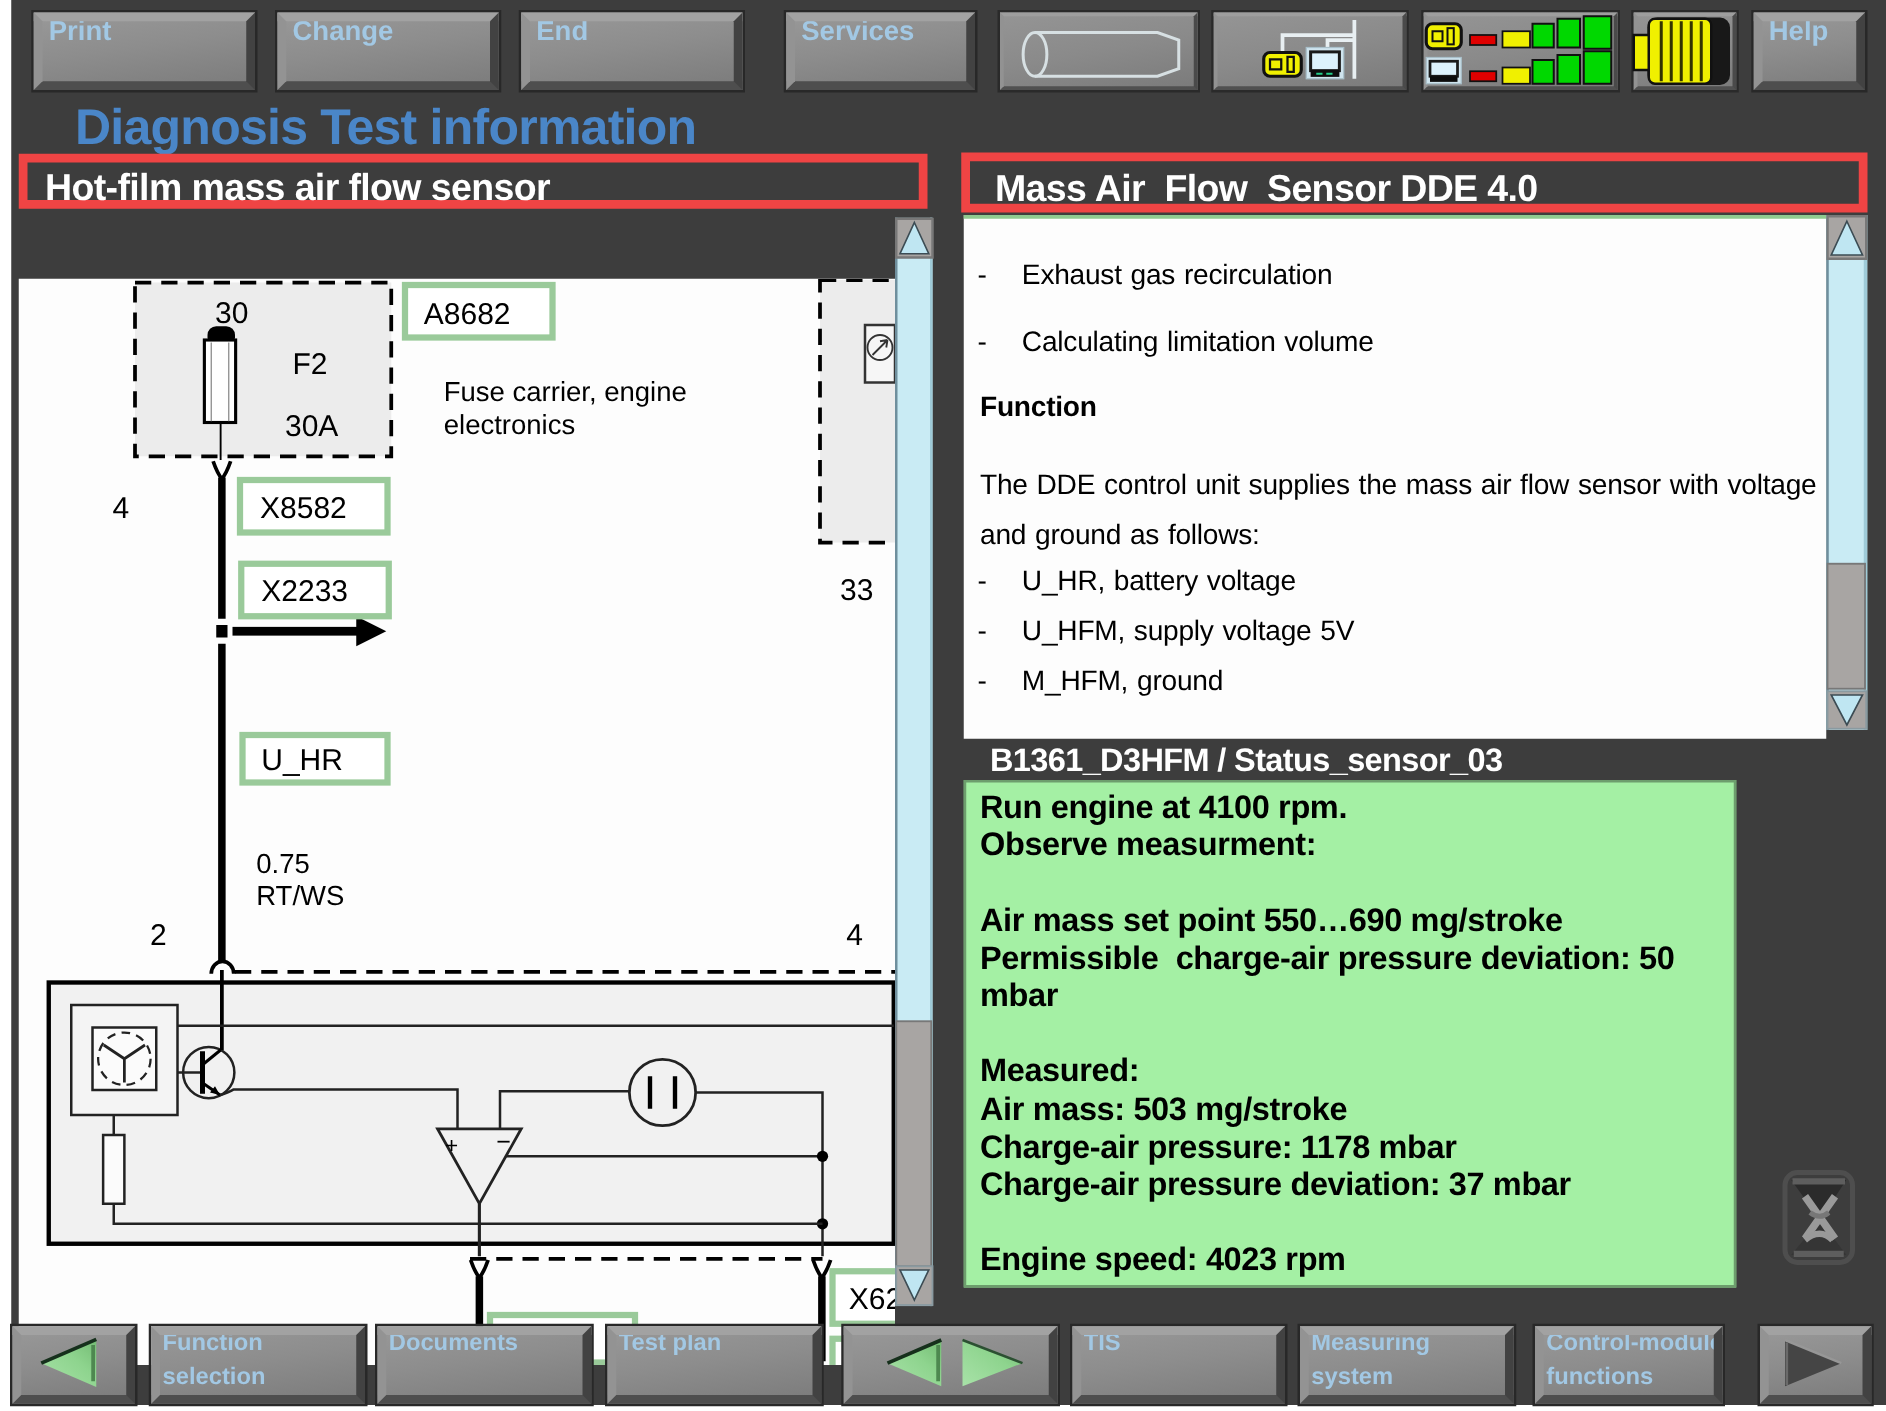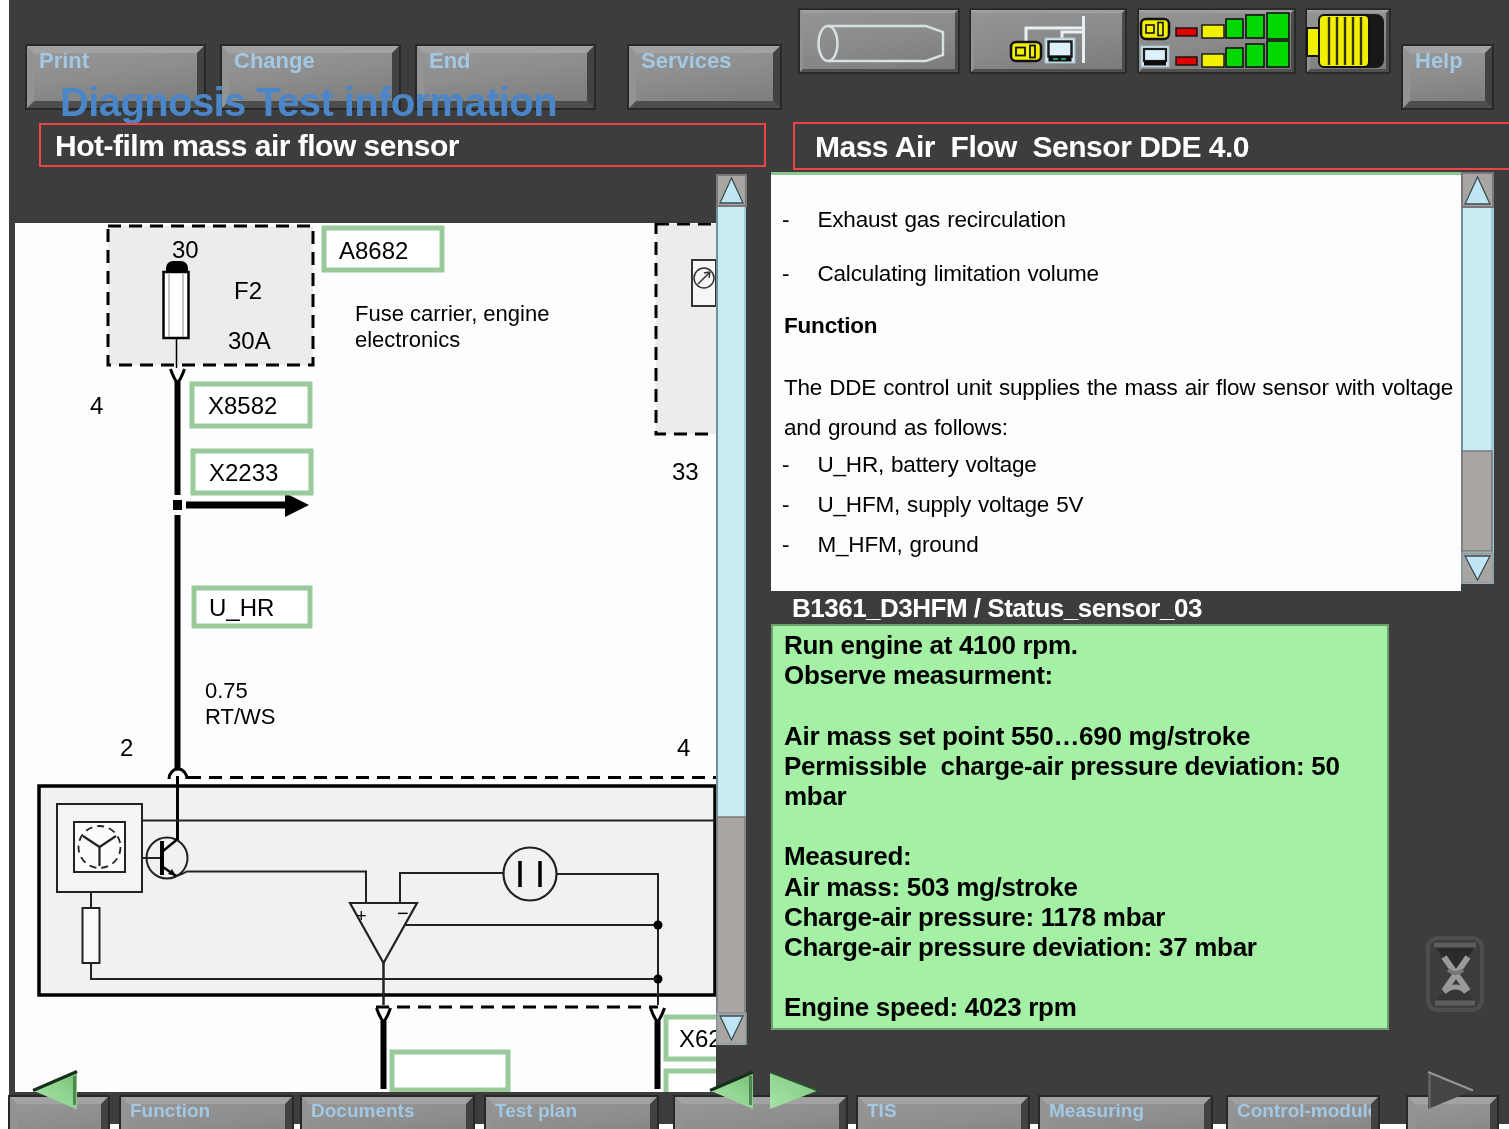--- a/index.html
+++ b/index.html
@@ -3,34 +3,34 @@
 <meta charset="utf-8">
 <style>
   html,body{margin:0;padding:0;}
   body{width:1509px;height:1129px;position:relative;background:#ffffff;
        font-family:"Liberation Sans", sans-serif;overflow:hidden;}
   .dark{position:absolute;left:9px;top:0;width:1500px;height:1124px;background:#3d3d3d;}
   .btn{position:absolute;box-sizing:border-box;height:62px;
        background:linear-gradient(172deg,#999999 0%,#8d8d8d 45%,#7a7a7a 100%);
        box-shadow:0 0 0 2px #282828;
        color:#a2c8e4;font-weight:bold;font-size:22px;line-height:26px;
-       padding:2px 0 0 12px;white-space:nowrap;margin-top:36px;}
+       padding:2px 0 0 12px;white-space:nowrap;}
   .btn::before{content:"";position:absolute;left:0;top:0;width:100%;height:100%;
        box-sizing:border-box;border:7px solid;
        border-color:#a2a2a2 #424242 #4e4e4e #939393;}
   .bb{font-size:19px;line-height:27px;padding:0 0 0 9px;}
   .ibtn{position:absolute;box-sizing:border-box;height:62px;
        background:linear-gradient(170deg,#959595 0%,#8a8a8a 50%,#7a7a7a 100%);
        box-shadow:0 0 0 2px #2a2a2a;}
   .ibtn::before{content:"";position:absolute;left:0;top:0;width:100%;height:100%;
        box-sizing:border-box;border:3px solid;
        border-color:#9e9e9e #4a4a4a #505050 #929292;}
   .title{position:absolute;left:25px;top:80px;font-size:40px;font-weight:bold;color:#4a86c8;letter-spacing:-0.6px;margin-left:35px;}
-  .hdrbox{position:absolute;box-sizing:border-box;border:2px solid #ef4444;color:#ffffff;
-       font-size:30px;font-weight:bold;letter-spacing:-0.5px;margin-left:24px;}
+  .hdrbox{position:absolute;box-sizing:border-box;border:7px solid #ef4444;color:#ffffff;
+       font-size:30px;font-weight:bold;letter-spacing:-0.5px;}
   .white{position:absolute;background:#fdfdfd;overflow:hidden;}
   .grnbox{position:absolute;box-sizing:border-box;background:#a4f0a4;border:2px solid #6d9e6d;}
   svg{position:absolute;}
   .t{position:absolute;color:#000;white-space:nowrap;}
 </style>
 </head>
 <body>
 <div class="dark"></div>
 
 <div class="btn" style="left:27px;top:10px;width:177px;">Print</div>

